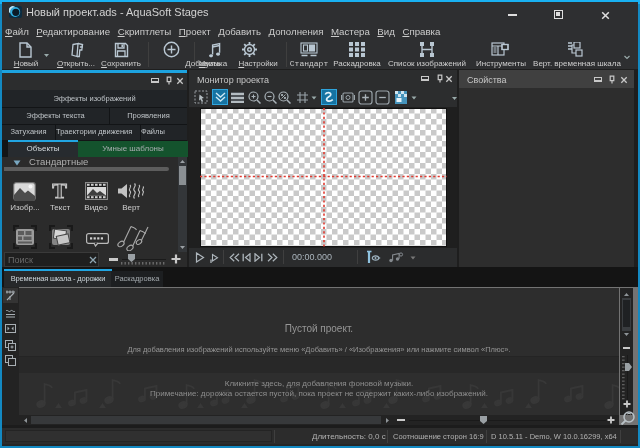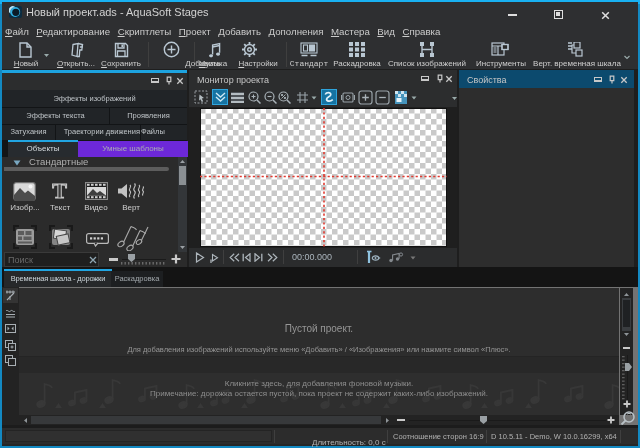--- a/index.html
+++ b/index.html
@@ -167,27 +167,27 @@
   </div>
   <div id="tbx-tabs" style="position:absolute;left:0;top:88px;width:185px;height:67px;background:#212427;font-size:7.5px;color:#bfc4c8;">
     <div class="abs" style="left:0;top:0;width:185px;height:17px;text-align:center;line-height:17px;">Эффекты изображений</div>
     <div class="abs" style="left:0;top:17px;width:185px;height:1px;background:#121416;"></div>
     <div class="abs" style="left:0;top:18px;width:107px;height:16px;text-align:center;line-height:15px;">Эффекты текста</div>
     <div class="abs" style="left:107px;top:18px;width:1px;height:16px;background:#121416;"></div>
     <div class="abs" style="left:108px;top:18px;width:77px;height:16px;text-align:center;line-height:15px;">Проявления</div>
     <div class="abs" style="left:0;top:34px;width:185px;height:1px;background:#121416;"></div>
     <div class="abs" style="left:0;top:35px;width:53px;height:15px;text-align:center;line-height:14px;">Затухания</div>
     <div class="abs" style="left:53px;top:35px;width:1px;height:15px;background:#121416;"></div>
-    <div class="abs" style="left:54px;top:35px;width:84px;height:15px;text-align:right;line-height:14px;">Траектории движения</div>
+    <div class="abs" style="left:54px;top:35px;width:84px;height:15px;text-align:left;line-height:14px;">Траектории движения</div>
     <div class="abs" style="left:138px;top:35px;width:1px;height:15px;background:#121416;"></div>
     <div class="abs" style="left:139px;top:35px;width:46px;height:15px;text-align:left;line-height:14px;">Файлы</div>
 
     <div class="abs" style="left:0;top:50px;width:185px;height:17px;background:#131516;"></div>
     <div class="abs" style="left:6px;top:50px;width:70px;height:17px;background:#272b2f;border-top:2px solid #21a5e2;text-align:center;line-height:14px;font-size:8px;color:#d5dade;">Объекты</div>
-    <div class="abs" style="left:76px;top:51px;width:110px;height:16px;background:#6d28d9;text-align:center;line-height:15px;font-size:8px;color:#a9adb0;">Умные шаблоны</div>
+    <div class="abs" style="left:76px;top:51px;width:110px;height:16px;background:#14532d;text-align:center;line-height:15px;font-size:8px;color:#a9adb0;">Умные шаблоны</div>
   </div>
   <div id="tbx-content" style="position:absolute;left:0;top:155px;width:185px;height:110px;background:#2b2b2b;">
 
     <svg class="abs" style="left:11px;top:3px;" width="8" height="6" viewBox="0 0 8 6">
         <path d="M0.5 0.5 h7 L4 5.5 z" fill="#79a7c0"></path>
       </svg>
     <div class="abs" style="left:27px;top:-1px;font-size:9.5px;color:#b0b0b0;">Стандартные</div>
     <div class="abs" style="left:2px;top:10px;width:165px;height:4px;background:#5d5d5d;border-radius:0 2px 2px 0;"></div>
 
     <div class="abs" style="left:176px;top:0;width:9px;height:95px;background:#333639;">
@@ -466,21 +466,21 @@
           <circle cx="9.5" cy="8" r="1.7" fill="#84898e"></circle>
           <path d="M4.6 9.5 v-5.5 l6.5 -1.5 v5.2" fill="none" stroke="#84898e" stroke-width="1.1"></path>
           <circle cx="13" cy="3.5" r="1.6" fill="none" stroke="#84898e" stroke-width="1"></circle>
         </svg>
       <svg class="abs" style="left:221px;top:8px;" width="6" height="4" viewBox="0 0 6 4">
           <path d="M0.5 0.5 L3 3.5 L5.5 0.5" fill="#777"></path>
         </svg>
     </div>
   </div>
 
-  <div class="abs" style="left:457px;top:68px;width:175px;height:18px;background:#0c4a6e;">
+  <div class="abs" style="left:457px;top:68px;width:175px;height:18px;background:#404040;">
     <div class="abs" style="left:8px;top:5px;font-size:9px;color:#c6c6c6;">Свойства</div>
     <div class="abs" style="left:135px;top:7px;width:8px;height:5px;border:1px solid #c8c8c8;border-bottom:2px solid #c8c8c8;"></div>
     <svg class="abs" style="left:149px;top:5px;" width="8" height="10" viewBox="0 0 8 10">
         <path d="M2.2 1.2 h3.6 v4.4 h-3.6 z M4 5.8 v2.6" stroke="#c8c8c8" stroke-width="1.2" fill="none"></path>
       </svg>
     <svg class="abs" style="left:161px;top:6px;" width="8" height="8" viewBox="0 0 8 8">
         <path d="M1.3 1.3 L6.7 6.7 M6.7 1.3 L1.3 6.7" stroke="#c8c8c8" stroke-width="1.3"></path>
       </svg>
   </div>
   <div class="abs" style="left:457px;top:86px;width:175px;height:179px;background:#2d2d2d;"></div>
@@ -627,20 +627,20 @@
         <circle cx="9" cy="7" r="5" fill="none" stroke="#b9c1c6" stroke-width="1.5"></circle>
         <path d="M5.5 10.5 L1.5 14.5" stroke="#b9c1c6" stroke-width="1.8"></path>
         <path d="M11 4 a3.5 3.5 0 0 0 -4 0" stroke="#b9c1c6" stroke-width="1" fill="none"></path>
       </svg>
   </div>
 
   <div class="abs" style="left:0;top:423px;width:636px;height:3px;background:#1c1c1c;"></div>
   <div id="statusbar" style="position:absolute;left:0;top:426px;width:636px;height:16px;background:#2c2c2c;font-size:7.5px;color:#b2b2b2;">
     <div class="abs" style="left:3px;top:2px;width:267px;height:12px;background:#303030;border:1px solid #242424;"></div>
     <div class="abs" style="left:272px;top:2px;width:1px;height:13px;background:#3f3f3f;"></div>
-    <div class="abs" style="left:310px;top:4px;font-size:8px;margin-top:6px;">Длительность: 0,0 с</div>
+    <div class="abs" style="left:310px;top:4px;font-size:8px;">Длительность: 0,0 с</div>
     <div class="abs" style="left:385px;top:2px;width:1px;height:13px;background:#3f3f3f;"></div>
     <div class="abs" style="left:391px;top:4px;">Соотношение сторон 16:9</div>
     <div class="abs" style="left:484px;top:2px;width:1px;height:13px;background:#3f3f3f;"></div>
     <div class="abs" style="left:489px;top:4px;">D 10.5.11 - Demo, W 10.0.16299, x64</div>
     <div class="abs" style="left:618px;top:2px;width:1px;height:13px;background:#3f3f3f;"></div>
   </div>
 </div>
 
 </body></html>

